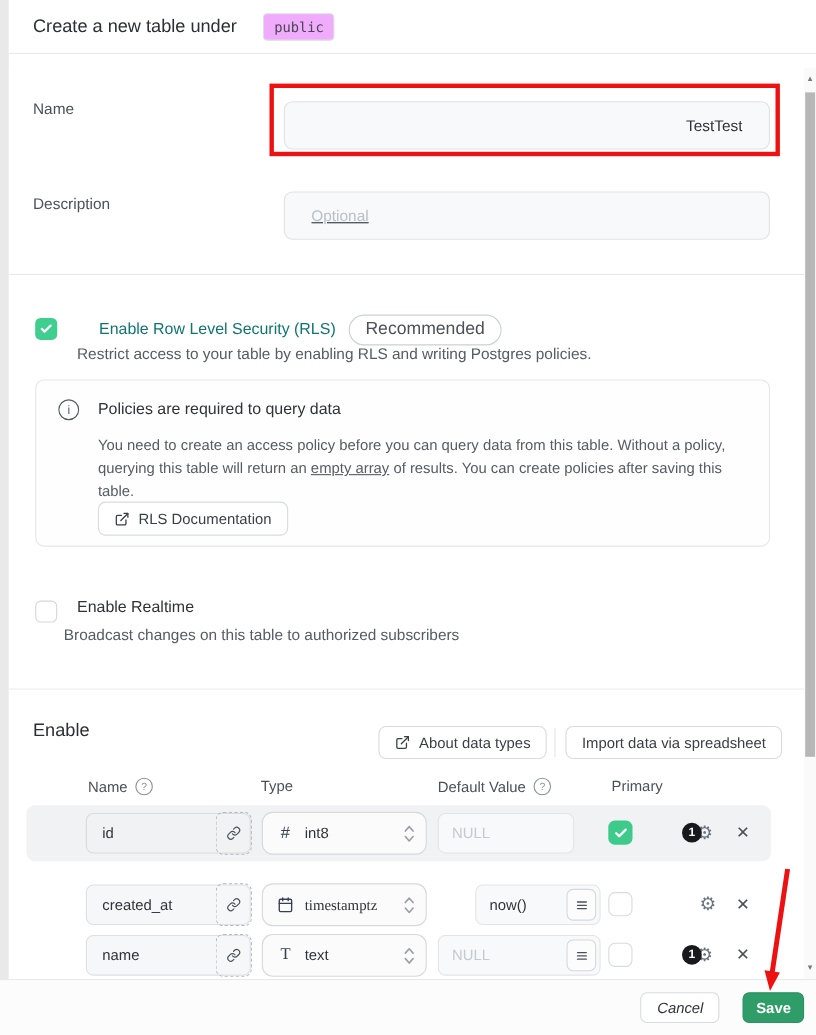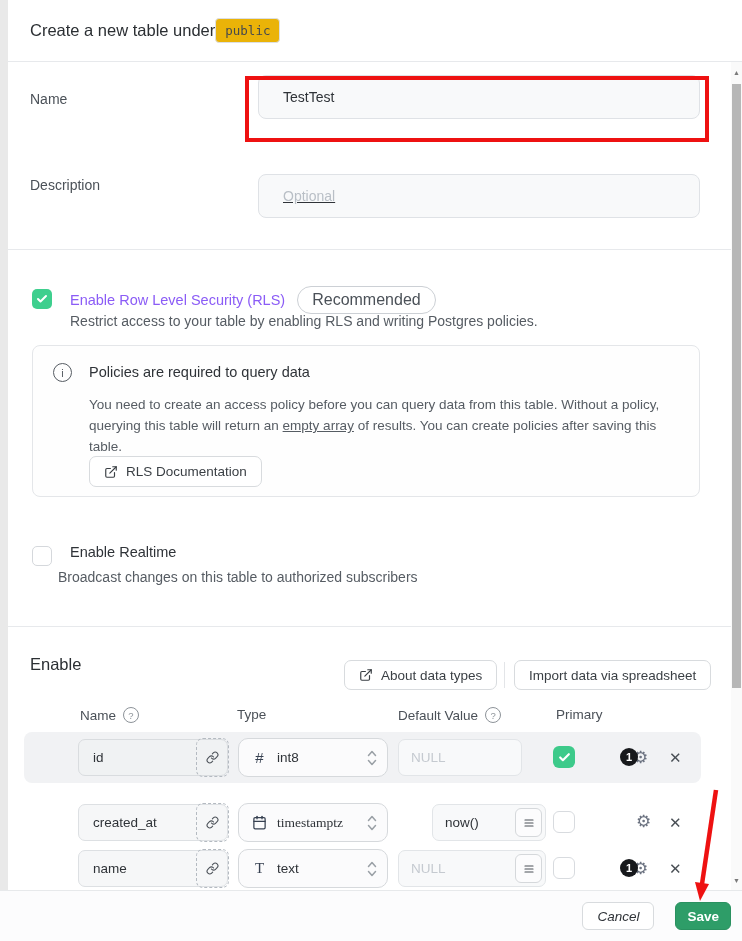--- a/index.html
+++ b/index.html
@@ -5,26 +5,26 @@
   * { margin:0; padding:0; box-sizing:border-box; }
   html,body { background:#fff; }
   .app {
     position:relative; width:742px; height:941px; overflow:hidden;
     font-family:"Liberation Sans", sans-serif; background:#fff; color:#2f3338;
   }
   .abs { position:absolute; }
   .left-strip { position:absolute; left:0; top:0; width:8px; height:941px; background:#e9e9e9; }
 
   
-  .hdr { position:absolute; left:8px; top:0; right:0; height:62px; background:#fff;
+  .hdr { position:absolute; left:8px; top:0; right:0; height:49px; background:#fff;
          border-bottom:1px solid #e7e9ec; display:flex; align-items:center; padding-left:22px; }
   .hdr-title { font-size:16.5px; color:#2b2f33; }
   .schema-badge {
-    margin-left:0; font-family:"DejaVu Sans Mono", monospace; font-size:12.5px; color:#45494e;
-    background:#eab308; border:1px solid #dcdfe3; border-radius:4px; padding:4px 9px;
+    margin-left:24px; font-family:"DejaVu Sans Mono", monospace; font-size:12.5px; color:#45494e;
+    background:#f0abfc; border:1px solid #dcdfe3; border-radius:4px; padding:4px 9px;
   }
 
   
   .sec1 { position:absolute; left:8px; top:62px; right:0; height:188px; border-bottom:1px solid #e7e9ec; background:#fff; }
   .sec2 { position:absolute; left:8px; top:250px; right:0; height:377px; border-bottom:1px solid #e7e9ec; background:#fff; }
   .sec3 { position:absolute; left:8px; top:627px; right:11px; height:263px; background:#fff; }
 
   .field-label { font-size:14px; color:#4b5158; }
   .text-input {
     position:absolute; left:250px; width:442px; height:44px; background:#f8f9fa;
@@ -130,33 +130,33 @@
 <div class="app">
   <div class="left-strip"></div>
 
   <div class="hdr">
     <span class="hdr-title">Create a new table under</span>
     <span class="schema-badge">public</span>
   </div>
 
   <div class="sec1">
     <div class="abs field-label" style="left:22px; top:29px;">Name</div>
-    <input class="text-input" style="top: 13px;" value="TestTest">
+    <input class="text-input" style="top: 30px; text-align: right;" value="TestTest">
     <div class="abs field-label" style="left:22px; top:115px;">Description</div>
     <input class="text-input" style="top: 112px; text-decoration: underline;" placeholder="Optional">
   </div>
 
   <div class="sec2">
     <div class="abs cb checked" style="left:24px; top:39px;">
       <svg width="12" height="12" viewBox="0 0 24 24" fill="none" stroke="#fff" stroke-width="4" stroke-linecap="round" stroke-linejoin="round">
           <polyline points="20 6 9 17 4 12"></polyline>
         </svg>
     </div>
     <div class="abs" style="left:62px; top:36px; display:flex; align-items:center; gap:12px;">
-      <span style="font-size:14.5px; color:#8b5cf6;">Enable Row Level Security (RLS)</span>
+      <span style="font-size:14.5px; color:#0f766e;margin-left:20px;">Enable Row Level Security (RLS)</span>
       <span class="pill">Recommended</span>
     </div>
     <div class="abs subtext" style="left:62px; top:63px;">Restrict access to your table by enabling RLS and writing Postgres policies.</div>
 
     <div class="info-box">
       <i class="abs circle-i" style="left:20px; top:17px;">i</i>
       <div class="abs info-title" style="left:56px; top:18px;">Policies are required to query data</div>
       <div class="abs info-body" style="left:56px; top:48px;">
         <span>You need to create an access policy before you can query data from this table. Without a policy, querying this table will return an </span><a>empty array</a><span> of results. You can create policies after saving this table.</span>
       </div>

